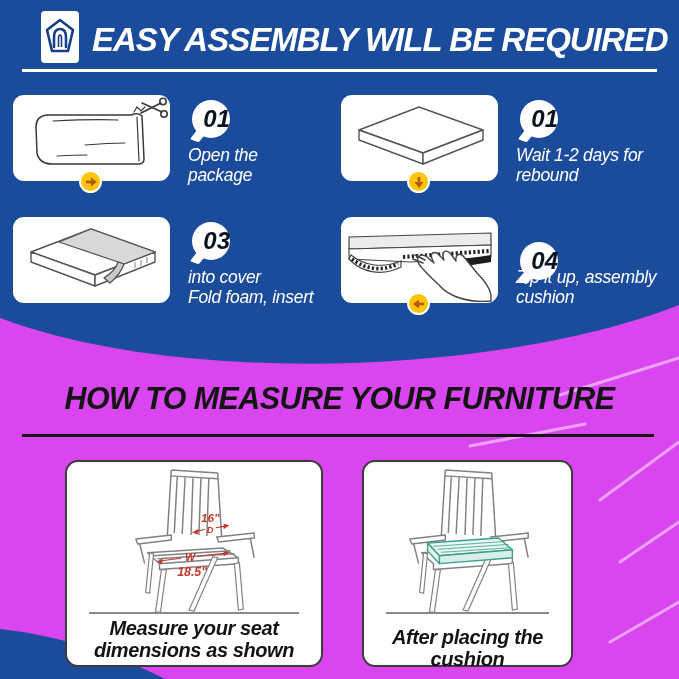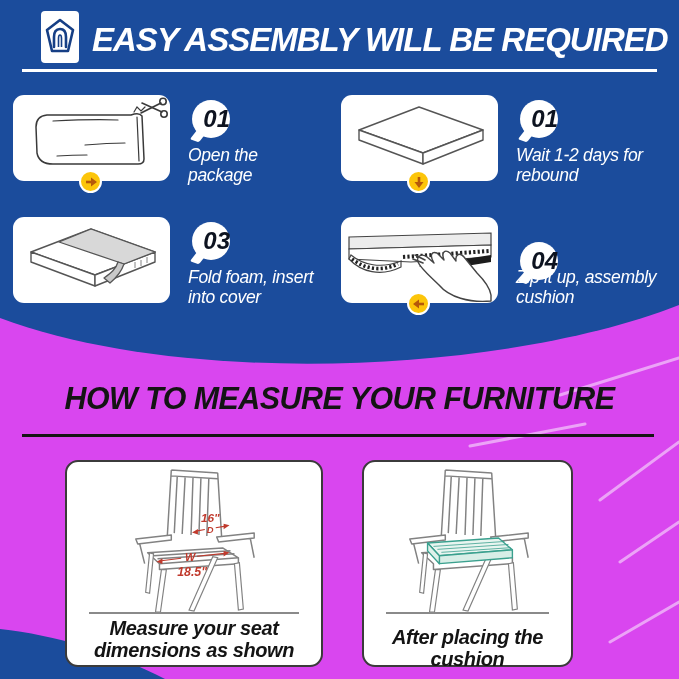--- a/index.html
+++ b/index.html
@@ -189,22 +189,22 @@
 
   <div class="step-caption c1">
     <span style="display:block">Open the</span>
     <span style="display:block">package</span>
   </div>
   <div class="step-caption c2">
     <span style="display:block">Wait 1-2 days for</span>
     <span style="display:block">rebound</span>
   </div>
   <div class="step-caption c3">
+    <span style="display:block">into cover</span>
     <span style="display:block">Fold foam, insert</span>
-    <span style="display:block">into cover</span>
   </div>
   <div class="step-caption c4">
     <span style="display:block">Zip it up, assembly</span>
     <span style="display:block">cushion</span>
   </div>
 
   <div class="arrow-chip a1">
     <svg width="14" height="14" viewBox="0 0 14 14">
         <line x1="2" y1="7" x2="8" y2="7" stroke="#b5590a" stroke-width="2.6"></line>
         <polygon points="7,2.5 13,7 7,11.5" fill="#b5590a"></polygon>

